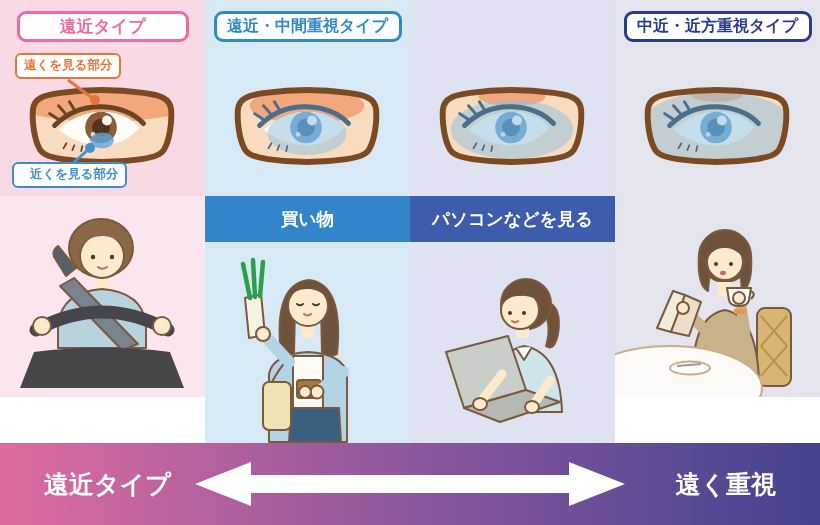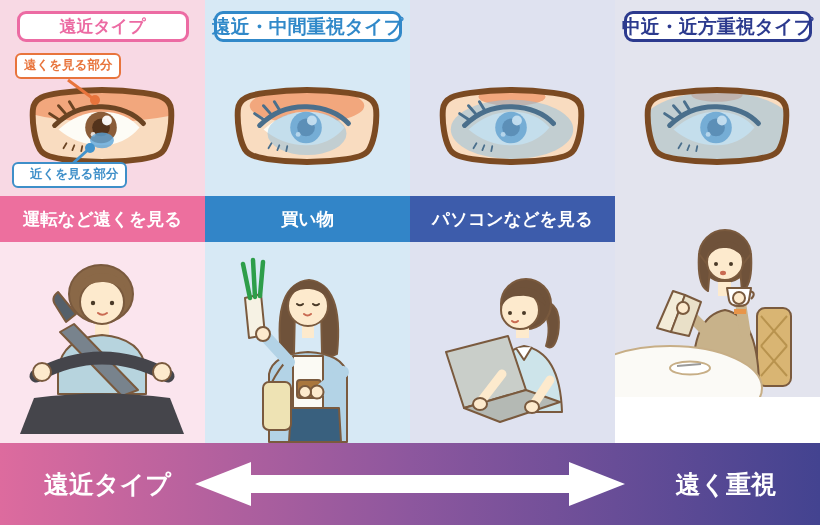--- a/index.html
+++ b/index.html
@@ -3,21 +3,21 @@
 <meta charset="utf-8">
 <style>
   html,body{margin:0;padding:0;}
   body{width:820px;height:525px;font-family:"DejaVu Sans","Liberation Sans",sans-serif;overflow:hidden;}
   .poster{position:relative;width:820px;height:525px;background:#fff;}
   .columns{display:flex;width:820px;height:443px;}
   .column{width:236px;position:relative;font-family:Liberation Serif, serif;}
   .col-top{height:196px;position:relative;background:var(--bgtop,#eee);}
   .pill{position:absolute;top:11px;left:50%;transform:translateX(-50%);background:#fff;
         border:3px solid var(--accent,#333);color:var(--accent,#333);border-radius:9px;height:31px;
-        display:flex;align-items:center;justify-content:center;font-weight:bold;font-size:19px;
+        display:flex;align-items:center;justify-content:center;font-weight:bold;font-size:16px;
         box-sizing:border-box;white-space:nowrap;z-index:4;width:188px;}
   .column[data-col="0"] .pill{width:172px;font-size:17px;}
   .eye-svg{position:absolute;left:23px;top:84px;width:158px;height:81px;z-index:1;}
   .leader-svg{position:absolute;left:0;top:0;width:205px;height:196px;z-index:2;pointer-events:none;}
   .callout{position:absolute;background:#fff;border:2px solid;border-radius:6px;font-size:12.5px;
            font-weight:bold;padding:3px 7px;white-space:nowrap;z-index:3;line-height:1.25;}
   .callout-far{left:15px;top:53px;color:#e8743c;border-color:#e8743c;}
   .callout-near{left:12px;top:162px;color:#3e8fc9;border-color:#3e8fc9;padding-left:16px;}
   .use-bar{height:46px;background:var(--bar,#888);color:#fff;display:flex;align-items:center;
            justify-content:center;font-weight:bold;font-size:17.5px;white-space:nowrap;}
@@ -66,23 +66,20 @@
           <circle cx="95" cy="100" r="5" fill="#e8743c"></circle>
           <line x1="90" y1="148" x2="70" y2="166" stroke="#4293cc" stroke-width="3"></line>
           <circle cx="90" cy="148" r="5" fill="#4293cc"></circle>
         </svg>
         <div class="callout callout-far">
           <span>遠くを見る部分</span>
         </div>
         <div class="callout callout-near">
           <span>近くを見る部分</span>
         </div>
-      </div>
-      <div class="use-bar">
-        <span>運転など遠くを見る</span>
       </div>
       <div class="col-person">
         <svg class="person-svg" viewBox="0 0 205 201">
           <g stroke="#7a5a3e" stroke-width="2" stroke-linejoin="round">
             <ellipse cx="101" cy="52" rx="32" ry="29" fill="#8a6847"></ellipse>
             <rect x="95" y="76" width="14" height="18" fill="#fdeacd" stroke="none"></rect>
             <circle cx="102" cy="60" r="22" fill="#fdeacd"></circle>
             <path d="M 78,52 Q 80,32 102,31 Q 124,32 126,50 Q 113,39 102,40 Q 88,40 78,52 Z" fill="#8a6847" stroke="none"></path>
             <circle cx="93" cy="61" r="2.2" fill="#4a3a28" stroke="none"></circle>
             <circle cx="112" cy="61" r="2.2" fill="#4a3a28" stroke="none"></circle>

